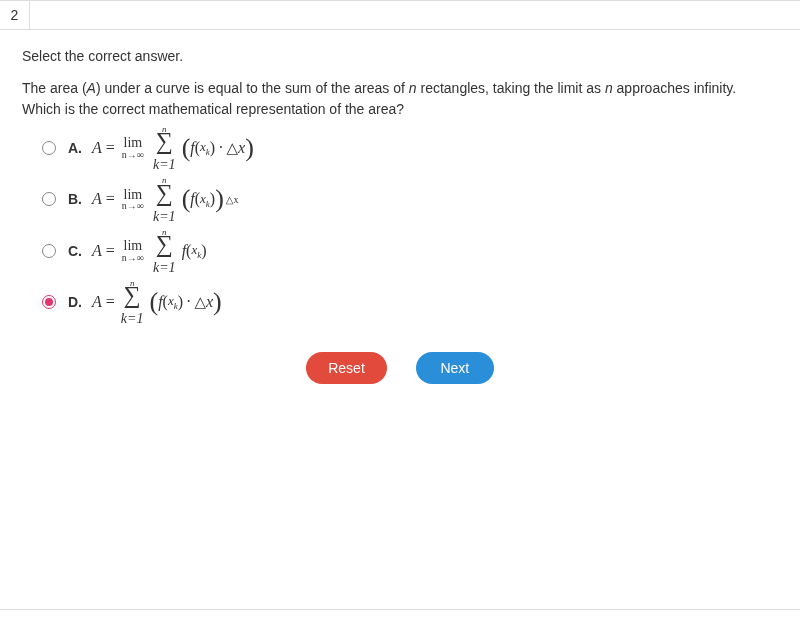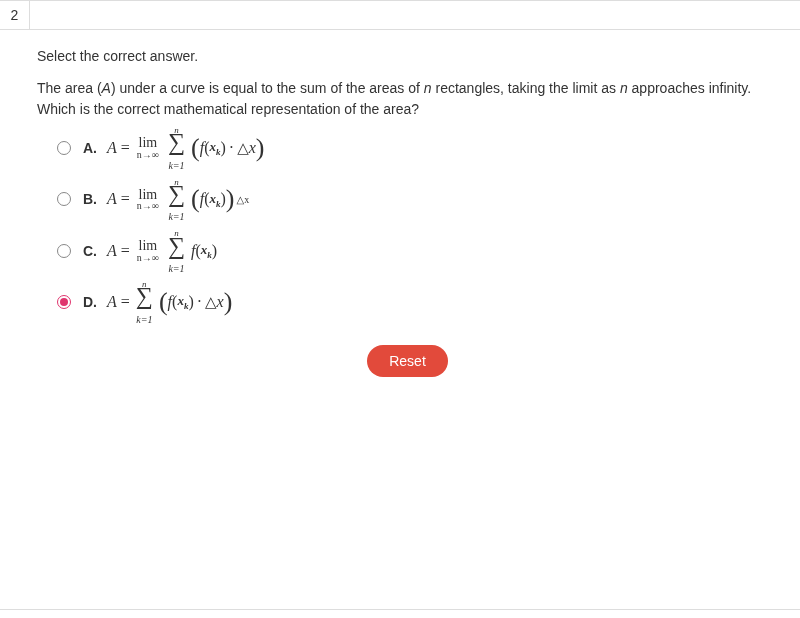--- a/index.html
+++ b/index.html
@@ -26,21 +26,21 @@
     .qnum-box {
       width: 30px;
       border-right: 1px solid #ddd;
       display: flex;
       align-items: center;
       justify-content: center;
       font-size: 14px;
       color: #333;
     }
     .content {
-      padding: 18px 22px 0 37px;
+      padding: 18px 22px 0 22px;
     }
     .instruction {
       margin-bottom: 14px;
       font-size: 14px;
     }
     .question-text {
       font-size: 14px;
       line-height: 1.5;
       margin-bottom: 5px;
     }
@@ -115,57 +115,56 @@
     }
     .formula .sigma-block .top {
       font-size: 9px;
       font-style: italic;
     }
     .formula .sigma-block .sigma {
       font-size: 24px;
       line-height: 0.8;
     }
     .formula .sigma-block .bot {
-      font-size: 10px;
+      font-size: 14px;
       font-style: italic;
       margin-top: 9px;
     }
     .formula .body {
       display: inline-flex;
       align-items: center;
     }
     .formula .big-paren {
       font-size: 26px;
       line-height: 0.7;
     }
     .formula .fx {
       font-style: italic;
     }
     .formula .xk {
       font-style: italic;
       font-size: 13px;
-      font-weight: bold;
     }
     .formula .xk sub {
       font-size: 9px;
       font-style: italic;
     }
     .formula .delta {
       font-size: 15px;
     }
     .formula .sup-dx {
       font-size: 10px;
       vertical-align: super;
       margin-left: 2px;
     }
     .button-bar {
       display: flex;
       justify-content: center;
       gap: 29px;
-      margin-top: 21px;
+      margin-top: 28px;
     }
     .btn {
       border: none;
       border-radius: 18px;
       padding: 8px 22px;
       font-size: 14px;
       color: #fff;
       cursor: pointer;
       min-width: 78px;
       text-align: center;
@@ -305,17 +304,18 @@
             <span class="fx">x</span>
           <span class="big-paren">)</span>
         </span>
       </div>
     </div>
 
   </div>
 
   <div class="button-bar">
     <button class="btn btn-reset">Reset</button>
+    <button class="btn btn-next">Next</button>
   </div>
 
 </div>
 
 <div class="bottom-line"></div>
 
 </body></html>

